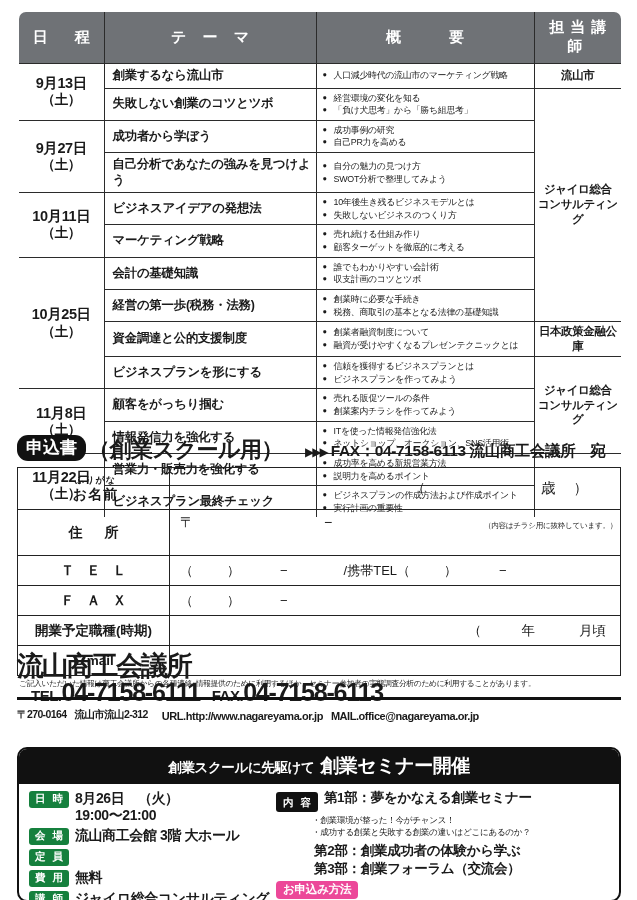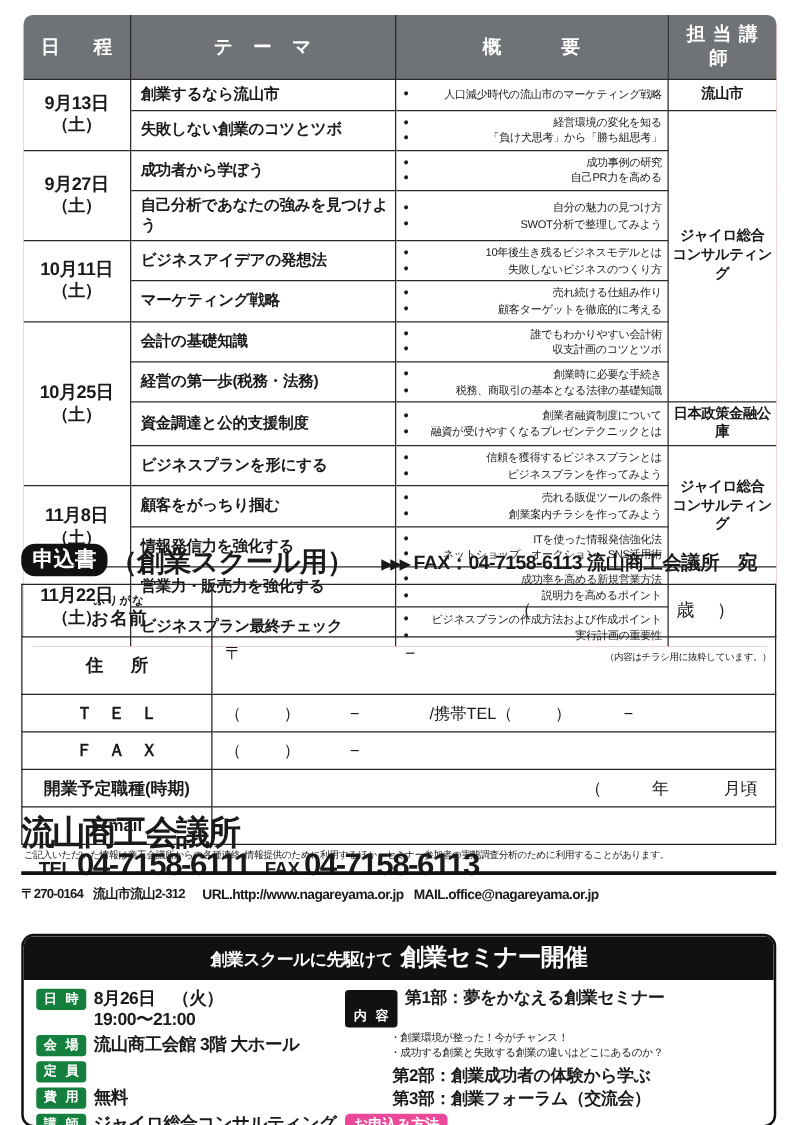--- a/index.html
+++ b/index.html
@@ -16,21 +16,21 @@
   
   .sched-wrap {
     position: absolute;
     left: 17px; top: 10px;
     width: 604px;
   }
   table.sched {
     width: 100%;
     border-collapse: collapse;
     table-layout: fixed;
-    border: 2px solid #b91c1c;
+    border: 2px solid #8b5cf6;
     border-radius: 9px;
     overflow: hidden;
   }
   table.sched th, table.sched td {
     border: 1px solid #2b2b2b;
     vertical-align: middle;
   }
   table.sched thead th {
     background: #6f7276;
     color: #ffffff;
@@ -59,21 +59,21 @@
   td.theme {
     font-size: 12.4px;
     font-weight: bold;
     padding: 4px 4px 4px 8px;
     letter-spacing: -0.2px;
     line-height: 1.25;
   }
   td.desc {
     padding: 3px 4px 3px 6px;
   }
-  td.desc ul { list-style: none; text-align: right; }
+  td.desc ul { list-style: none; }
   td.desc li {
     font-size: 8.9px;
     line-height: 1.42;
     letter-spacing: -0.25px;
     padding-left: 11px;
     position: relative;
     white-space: nowrap;
   }
   td.desc li::before {
     content: "\25CF";
@@ -250,21 +250,21 @@
     flex: 0 0 auto;
     margin-top: 1px;
   }
   .kval { margin-left: 6px; font-size: 14px; font-weight: bold; letter-spacing: -0.4px; line-height: 1.22; }
   .kval .l2 { display: block; }
   .kval .tiny { display:block; font-size: 8.2px; letter-spacing: -0.3px; font-weight: normal; margin-top:0px; }
 
   .sem-right .ktag2 {
     background: #111; color: #fff;
     font-size: 10.5px; font-weight: bold;
-    padding: 14px 5px 2px 5px; border-radius: 3px;
+    padding: 4px 5px 2px 5px; border-radius: 3px;
     letter-spacing: 2px; text-indent: 2px;
     flex: 0 0 auto; margin-top: 2px;
   }
   .part { font-size: 13.5px; font-weight: bold; letter-spacing: -0.3px; line-height: 1.25; }
   .subdots { padding-left: 36px; margin: 2px 0 4px 0; }
   .subdots div { font-size: 8.6px; letter-spacing: -0.3px; line-height: 1.45; }
   .howto-tag {
     display: inline-block;
     background: #ec4899; color: #fff;
     font-size: 11.5px; font-weight: bold;

